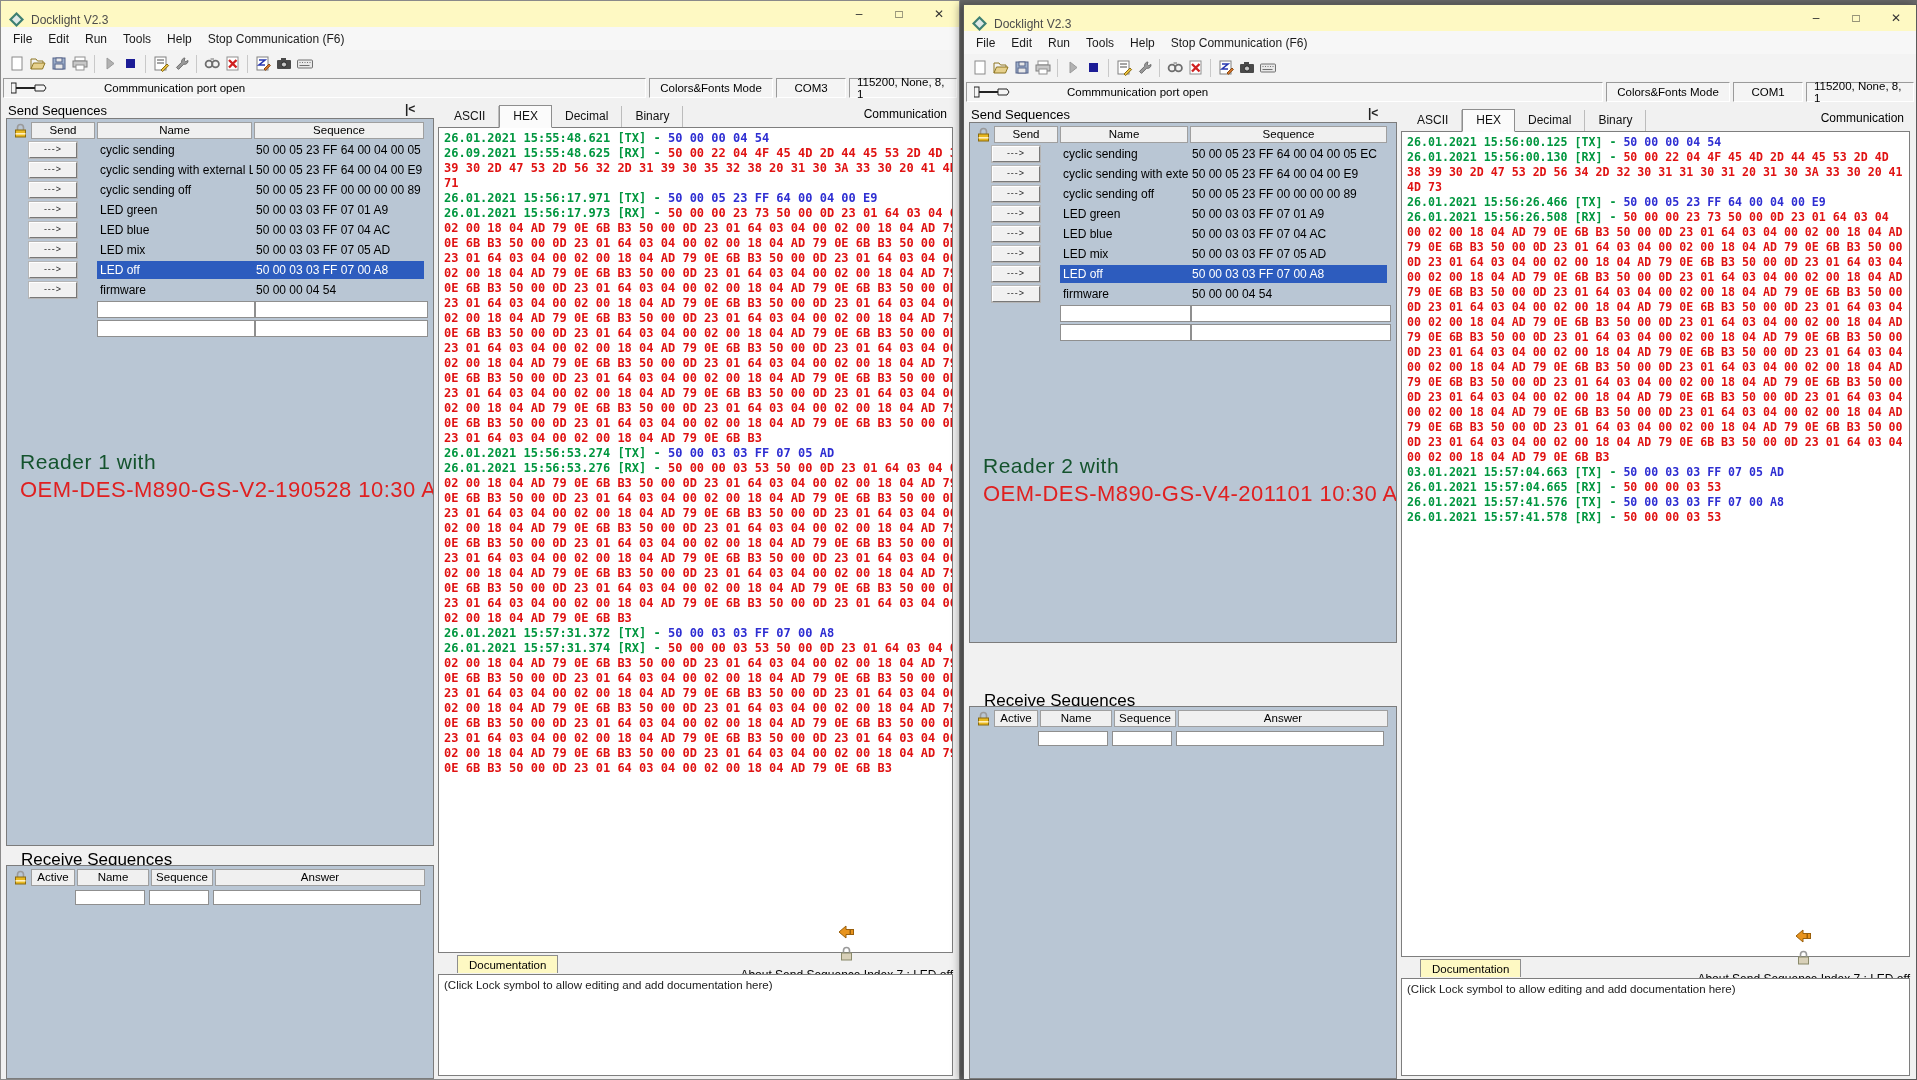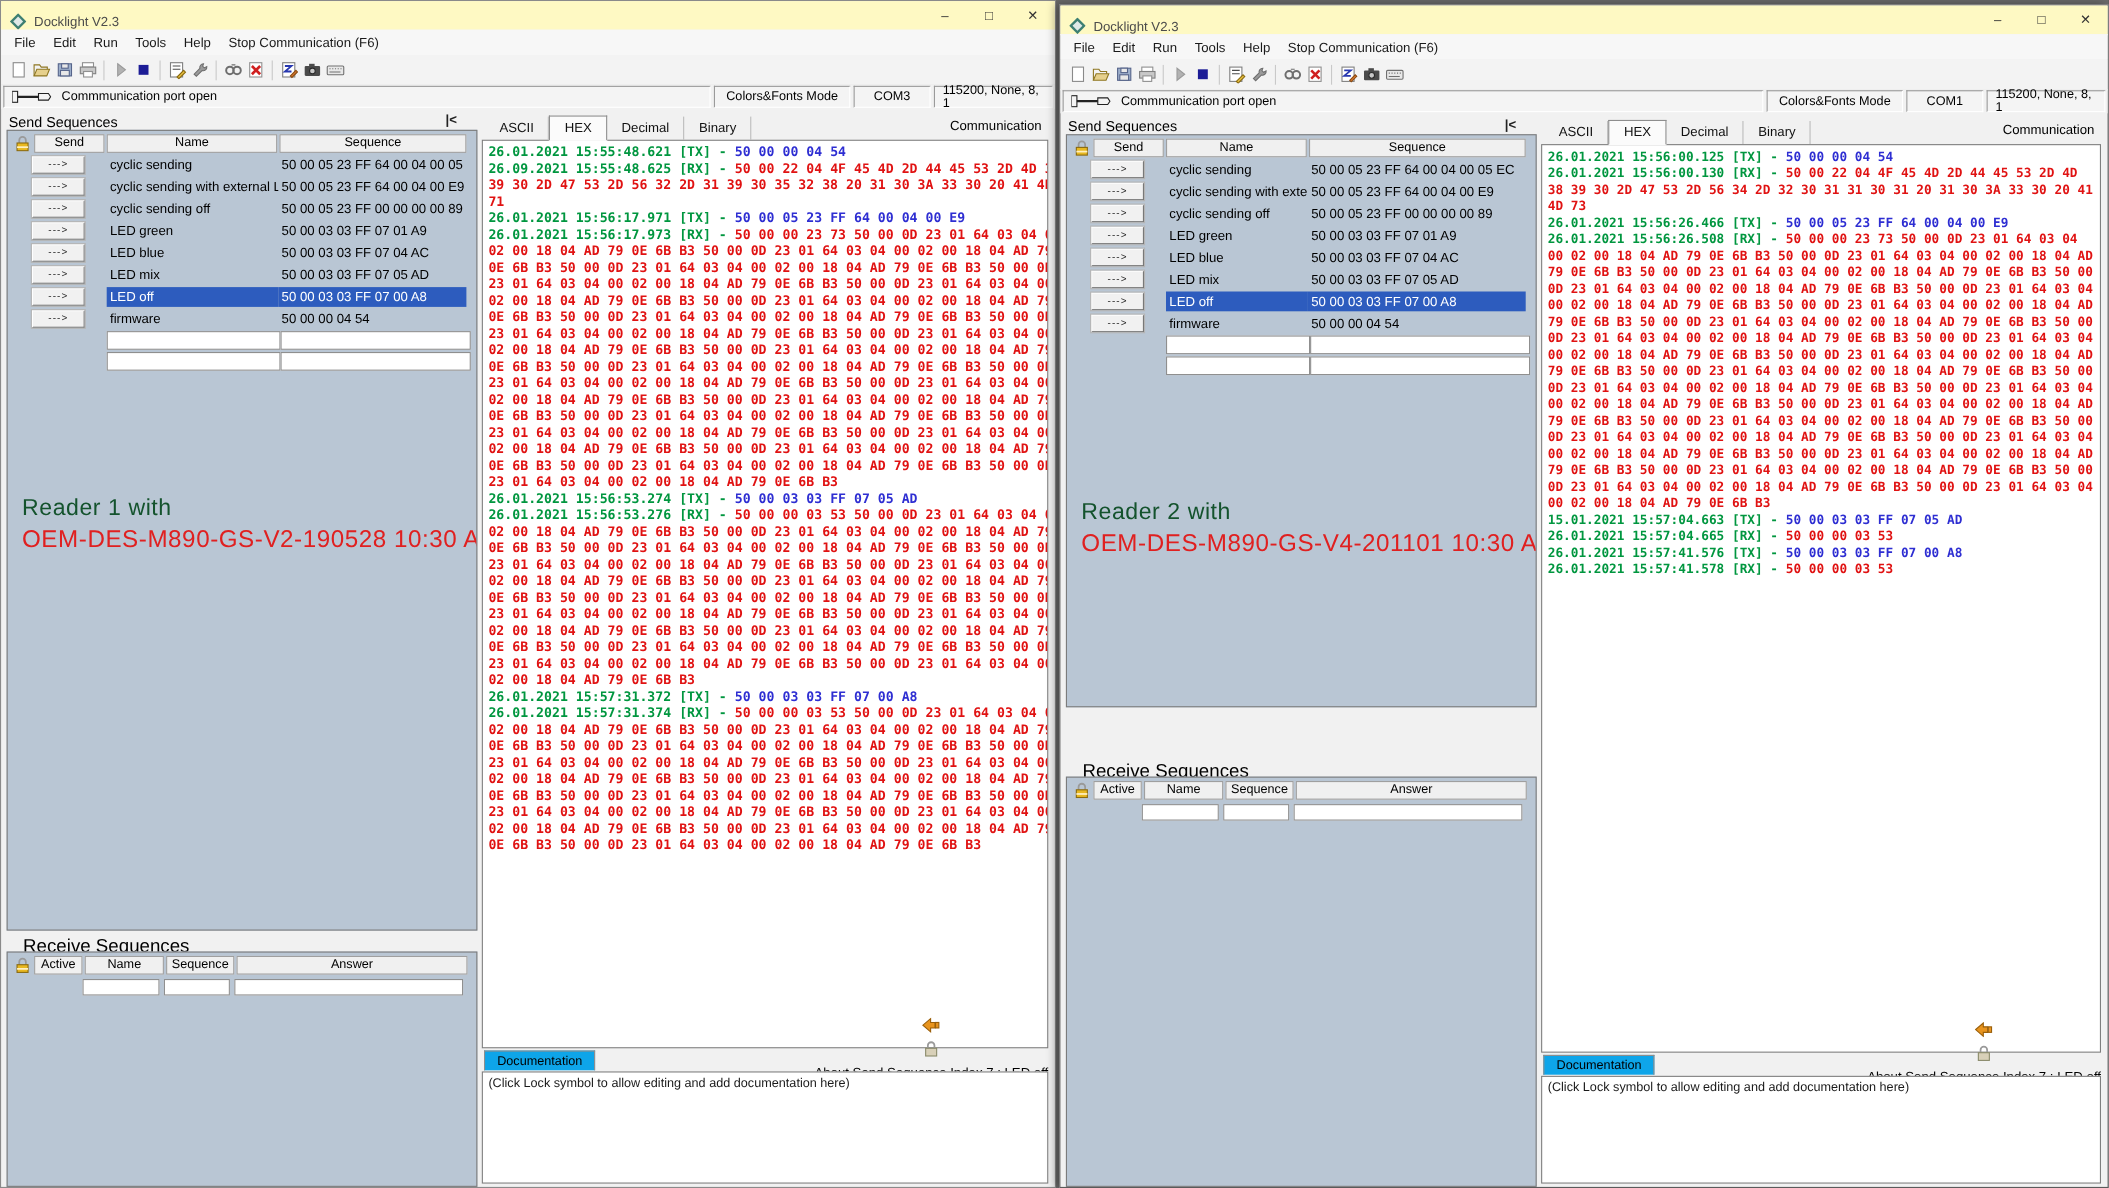--- a/index.html
+++ b/index.html
@@ -15,21 +15,21 @@
   .apptitle{margin-left:7px;font-size:12px;color:#4c4c4c;}
   .winbtns{margin-left:auto;display:flex;height:100%;}
   .wbtn{width:40px;text-align:center;line-height:26px;font-size:12px;color:#333;}
   .menubar{position:absolute;top:26px;left:0;right:0;height:23px;background:#f7f7f7;display:flex;align-items:center;padding-left:4px;font-size:12px;}
   .mitem{padding:0 8px;color:#1a1a1a;}
   .toolbar{position:absolute;top:49px;left:0;right:0;height:27px;background:#f3f3f3;display:flex;align-items:center;padding-left:5px;border-bottom:1px solid #dcdcdc;}
   .tbtn{width:21px;height:20px;display:flex;align-items:center;justify-content:center;}
   .tsep{width:1px;height:18px;background:#c9c9c9;margin:0 4px;}
   .statusbar{position:absolute;top:76px;left:0;right:0;height:22px;background:#f1f1f1;display:flex;align-items:stretch;padding:1px 2px;box-sizing:border-box;}
   .seg{border:1px solid;border-color:#9a9a9a #ffffff #ffffff #9a9a9a;background:#f4f4f4;display:flex;align-items:center;font-size:11.5px;padding:0 7px;margin-right:3px;box-sizing:border-box;}
-  .seg-msg{flex:1;}
+  .seg-msg{flex:1;gap:48px;}
   .seg-msg svg{margin-right:9px;}
   .seg-mode{width:124px;justify-content:center;}
   .seg-port{width:70px;justify-content:center;}
   .seg-params{width:108px;justify-content:center;margin-right:0;}
 
   
   .sendlabel{position:absolute;left:7px;top:102px;font-size:13px;}
   .collapsebtn{position:absolute;left:404px;top:101px;font-size:12px;font-weight:bold;color:#222;}
   .sendbox{position:absolute;left:5px;width:428px;top:117px;background:#b9c6d4;border:1px solid #7c7c7c;box-sizing:border-box;overflow:hidden;}
   .w0 .sendbox{height:728px;}
@@ -74,21 +74,21 @@
   .tabsrow{position:absolute;top:103px;left:440px;height:23px;display:flex;align-items:flex-end;font-size:12px;}
   .tab{padding:3px 13px 4px;border-right:1px solid #bcbcbc;color:#111;}
   .tab.act{background:#fbfbfb;border:1px solid #8e8e8e;border-bottom:1px solid #fbfbfb;position:relative;z-index:3;margin-bottom:-1px;}
   .hexarea{position:absolute;left:437px;right:6px;top:126px;height:826px;background:#fff;border:1px solid #7e7e7e;overflow:hidden;padding:3px 0 0 5px;box-sizing:border-box;}
   .lline{font-family:"DejaVu Sans Mono",monospace;font-weight:bold;font-size:12px;line-height:15px;white-space:pre;}
   .w1 .lline{font-size:11.6px;}
   .lts{color:#00963f;}
   .ld-tx{color:#2e2ed2;}
   .ld-rx{color:#e01212;}
   .docbar{position:absolute;left:437px;right:6px;top:952px;height:21px;display:flex;align-items:center;}
-  .doctab{border:1px solid #8e8e8e;border-bottom:none;background:#0ea5e9;padding:3px 11px 2px;font-size:11.5px;margin-left:2px;}
+  .doctab{border:1px solid #8e8e8e;border-bottom:none;background:#fef9c3;padding:3px 11px 2px;font-size:11.5px;margin-left:19px;}
   .docright{margin-left:auto;display:flex;align-items:center;gap:7px;font-size:12px;flex-direction:column;}
   .docv{font-weight:bold;text-decoration:underline;margin-left:10px;margin-right:2px;}
   .docarea{position:absolute;left:437px;right:6px;top:973px;bottom:3px;background:#fff;border:1px solid #7e7e7e;font-size:11.5px;padding:4px 5px;box-sizing:border-box;color:#1a1a1a;}
 </style>
 </head>
 <body>
 
 <div id="root">
 
   <div class="win w0">
@@ -655,21 +655,21 @@
         <div class="lline"><span class="ld-rx">00 02 00 18 04 AD 79 0E 6B B3 50 00 0D 23 01 64 03 04 00 02 00 18 04 AD</span></div>
         <div class="lline"><span class="ld-rx">79 0E 6B B3 50 00 0D 23 01 64 03 04 00 02 00 18 04 AD 79 0E 6B B3 50 00</span></div>
         <div class="lline"><span class="ld-rx">0D 23 01 64 03 04 00 02 00 18 04 AD 79 0E 6B B3 50 00 0D 23 01 64 03 04</span></div>
         <div class="lline"><span class="ld-rx">00 02 00 18 04 AD 79 0E 6B B3 50 00 0D 23 01 64 03 04 00 02 00 18 04 AD</span></div>
         <div class="lline"><span class="ld-rx">79 0E 6B B3 50 00 0D 23 01 64 03 04 00 02 00 18 04 AD 79 0E 6B B3 50 00</span></div>
         <div class="lline"><span class="ld-rx">0D 23 01 64 03 04 00 02 00 18 04 AD 79 0E 6B B3 50 00 0D 23 01 64 03 04</span></div>
         <div class="lline"><span class="ld-rx">00 02 00 18 04 AD 79 0E 6B B3 50 00 0D 23 01 64 03 04 00 02 00 18 04 AD</span></div>
         <div class="lline"><span class="ld-rx">79 0E 6B B3 50 00 0D 23 01 64 03 04 00 02 00 18 04 AD 79 0E 6B B3 50 00</span></div>
         <div class="lline"><span class="ld-rx">0D 23 01 64 03 04 00 02 00 18 04 AD 79 0E 6B B3 50 00 0D 23 01 64 03 04</span></div>
         <div class="lline"><span class="ld-rx">00 02 00 18 04 AD 79 0E 6B B3</span></div>
-        <div class="lline"><span class="lts">15.01.2021 15:57:04.663 [TX] - </span><span class="ld-tx">50 00 03 03 FF 07 05 AD</span></div>
+        <div class="lline"><span class="lts">03.01.2021 15:57:04.663 [TX] - </span><span class="ld-tx">50 00 03 03 FF 07 05 AD</span></div>
         <div class="lline"><span class="lts">26.01.2021 15:57:04.665 [RX] - </span><span class="ld-rx">50 00 00 03 53</span></div>
         <div class="lline"><span class="lts">26.01.2021 15:57:41.576 [TX] - </span><span class="ld-tx">50 00 03 03 FF 07 00 A8</span></div>
         <div class="lline"><span class="lts">26.01.2021 15:57:41.578 [RX] - </span><span class="ld-rx">50 00 00 03 53</span></div>
       </div>
 
     <div class="docbar">
       <span class="doctab">Documentation</span>
       <div class="docright">
         <svg width="17" height="14" viewBox="0 0 17 14">
           <path d="M8 1 L1 7 L8 13 V9.5 H12 V4.5 H8 Z" fill="#e8941e" stroke="#9a5f0a"></path>

